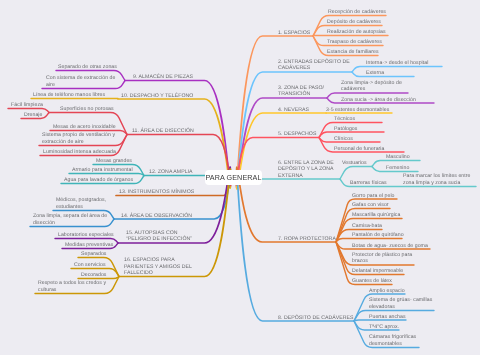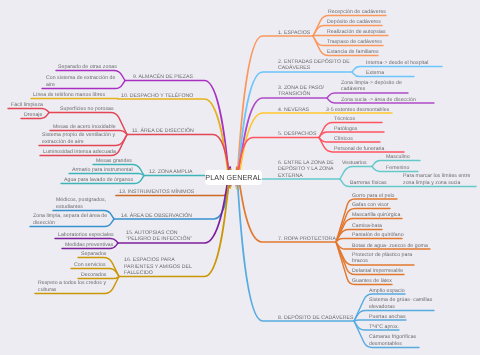--- a/index.html
+++ b/index.html
@@ -170,14 +170,14 @@
       <div class="node-label" style="top: 242.4px; left: 65px;">Medidas preventivas</div>
       <div class="node-label wrap" style="top: 257.4px; left: 124px;">16. ESPACIOS PARA
 PARIENTES Y AMIGOS DEL
 FALLECIDO</div>
       <div class="node-label" style="top: 251.4px; left: 81px;">Separados</div>
       <div class="node-label" style="top: 262.4px; left: 74px;">Con servicios</div>
       <div class="node-label" style="top: 272.4px; left: 81px;">Decorados</div>
       <div class="node-label wrap" style="top: 280.4px; left: 38px;">Respeto a todos los credos y
 culturas</div>
     </div>
-  <div class="central" id="central" style="left: 205px; top: 170px; width: 57px; height: 15px;">PLAN GENERAL</div>
+  <div class="central" id="central" style="left: 205px; top: 170px; width: 57px; height: 15px;">PARA GENERAL</div>
 </div>
 
 </body></html>

